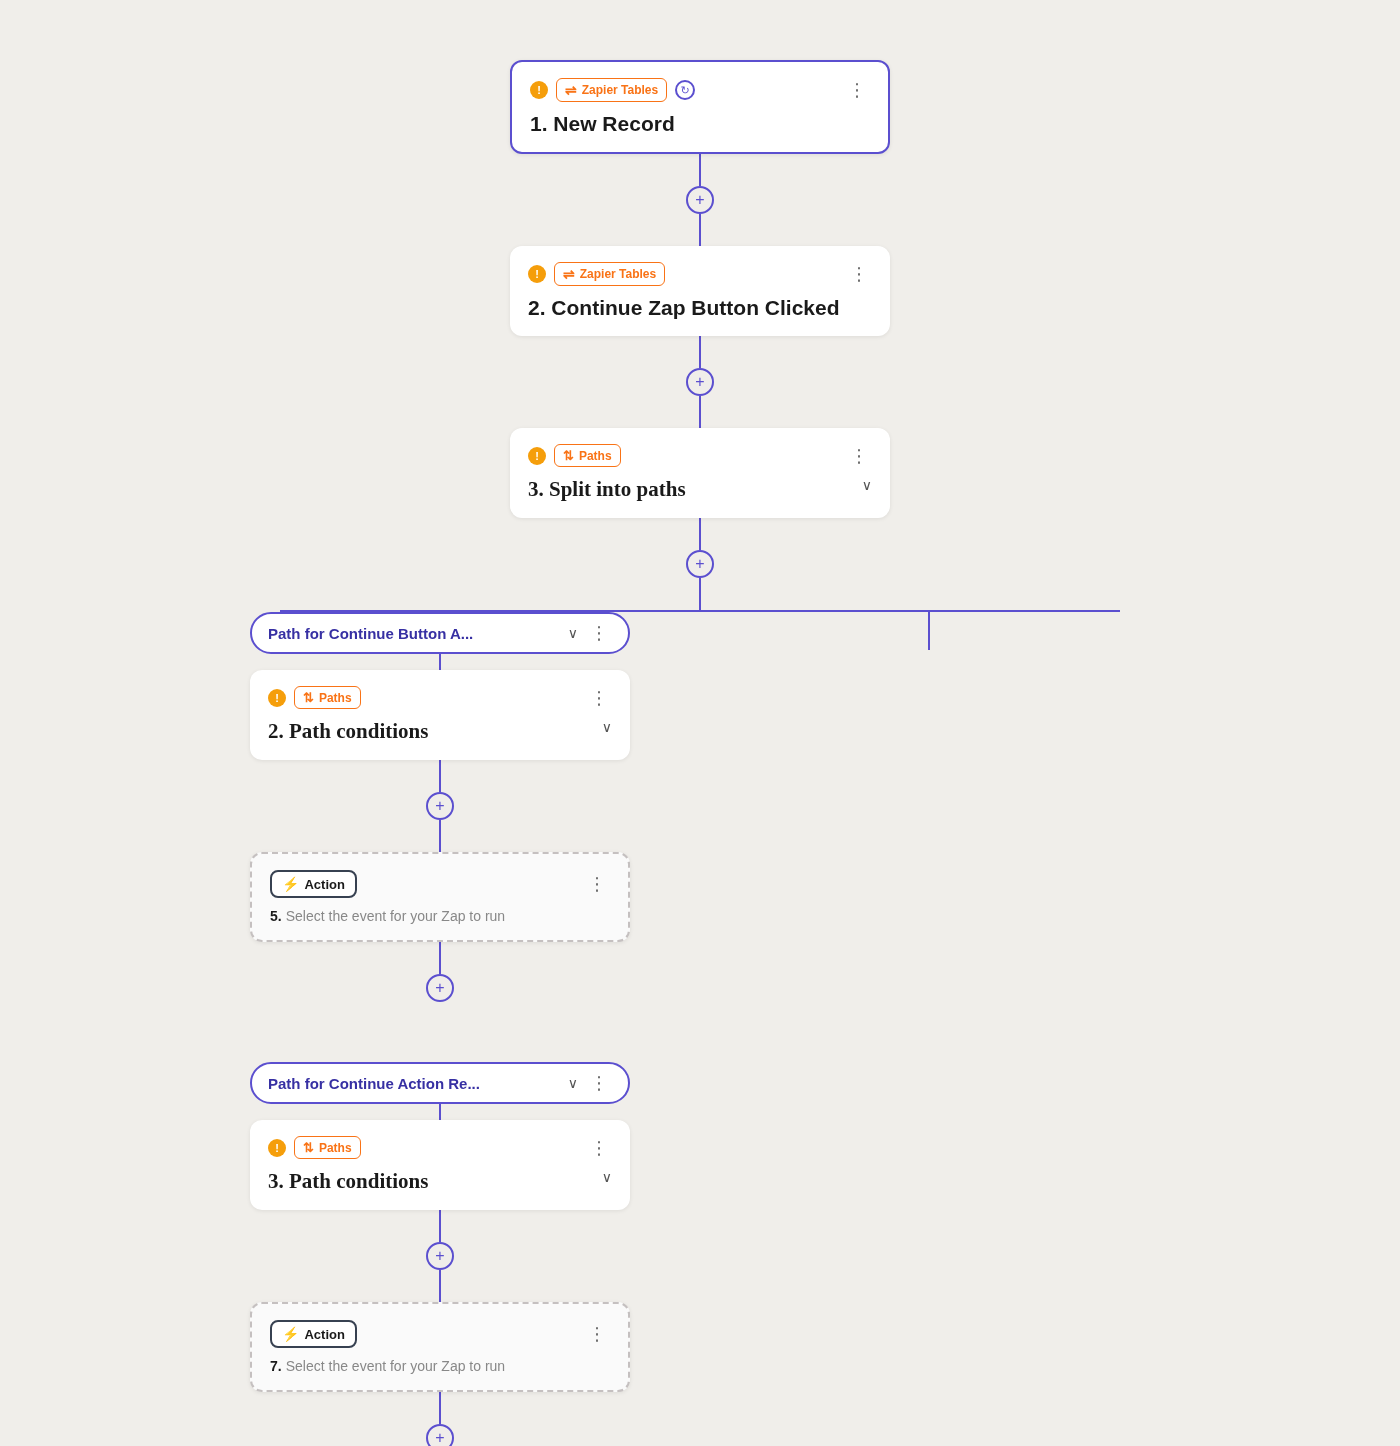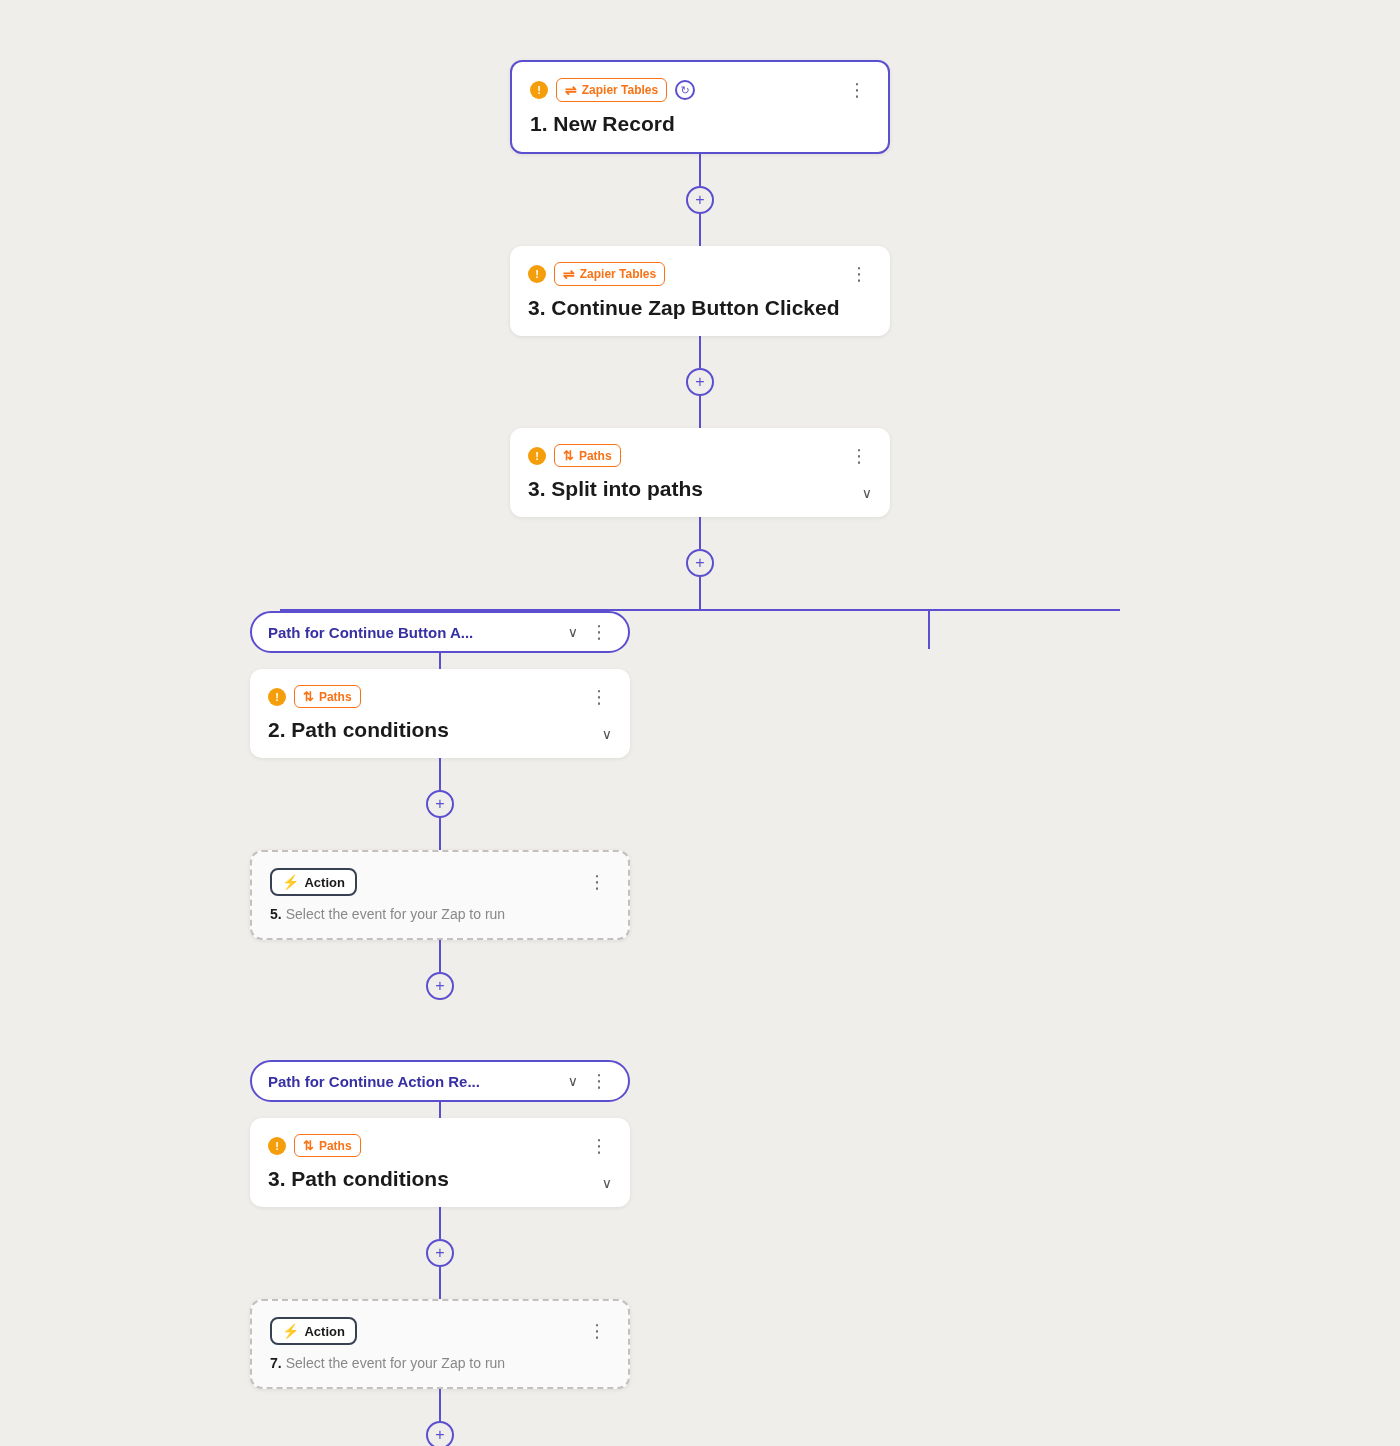--- a/index.html
+++ b/index.html
@@ -48,22 +48,23 @@
     }
 
     .card-title {
       font-size: 21px;
       font-weight: 600;
       color: #1a1a1a;
     }
 
     .card-footer {
       display: flex;
-      align-items: flex-end;
+      align-items: flex-start;
       justify-content: space-between;
+      font-family: Liberation Serif, serif;
     }
 
     .badge {
       display: flex;
       align-items: center;
       gap: 5px;
       border: 1.5px solid #f97316;
       border-radius: 6px;
       padding: 3px 8px;
       font-size: 12px;
@@ -229,21 +230,21 @@
         <div class="warning-dot">
           <span>!</span>
         </div>
         <div class="badge">
           <span style="color:#f97316;font-size:14px;font-weight:900;">⇌</span>
           <span>Zapier Tables</span>
         </div>
       </div>
       <div class="more-btn">⋮</div>
     </div>
-    <div class="card-title">3. Continue Zap Button Clicked</div>
+    <div class="card-title">2. Continue Zap Button Clicked</div>
   </div>
 
   <div class="connector">
     <div class="line-v"></div>
     <div class="plus-btn">+</div>
     <div class="line-v"></div>
   </div>
 
   <div class="card">
     <div class="card-header">

